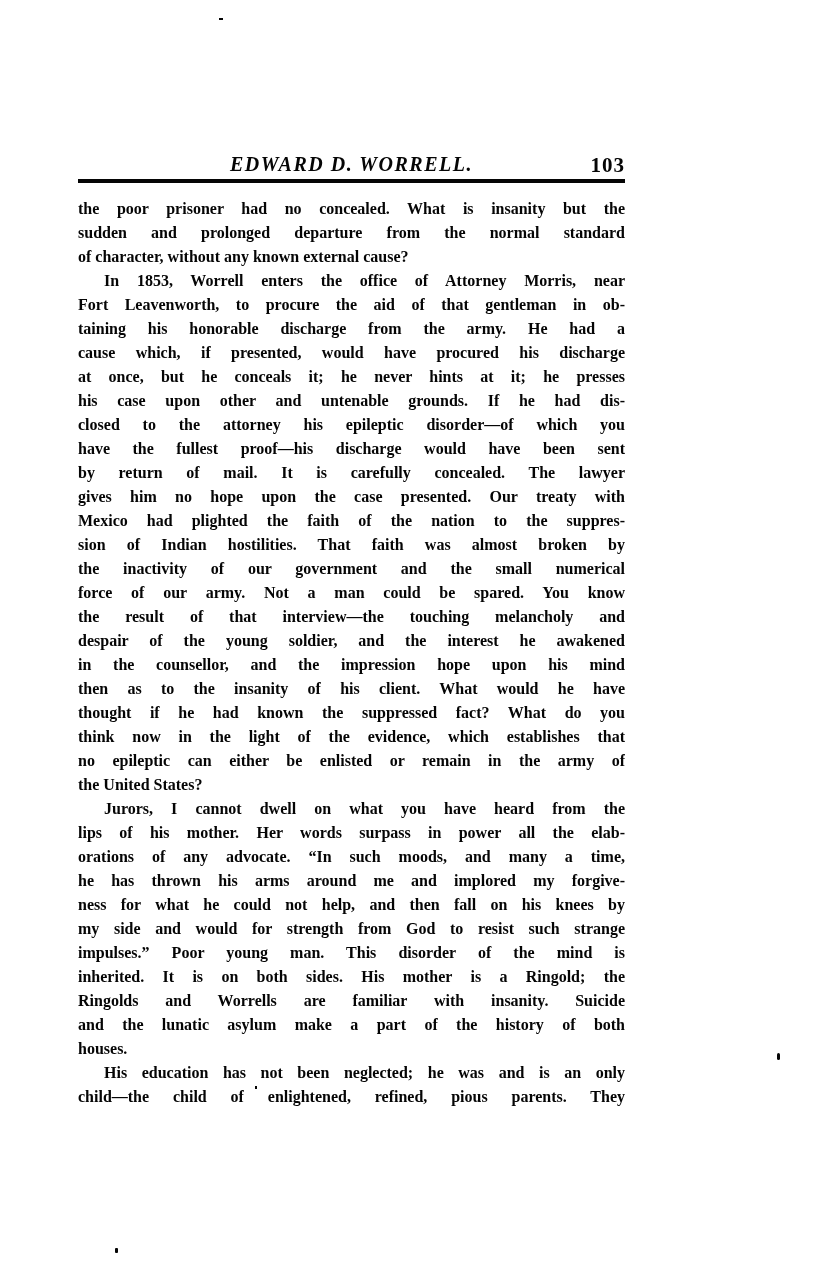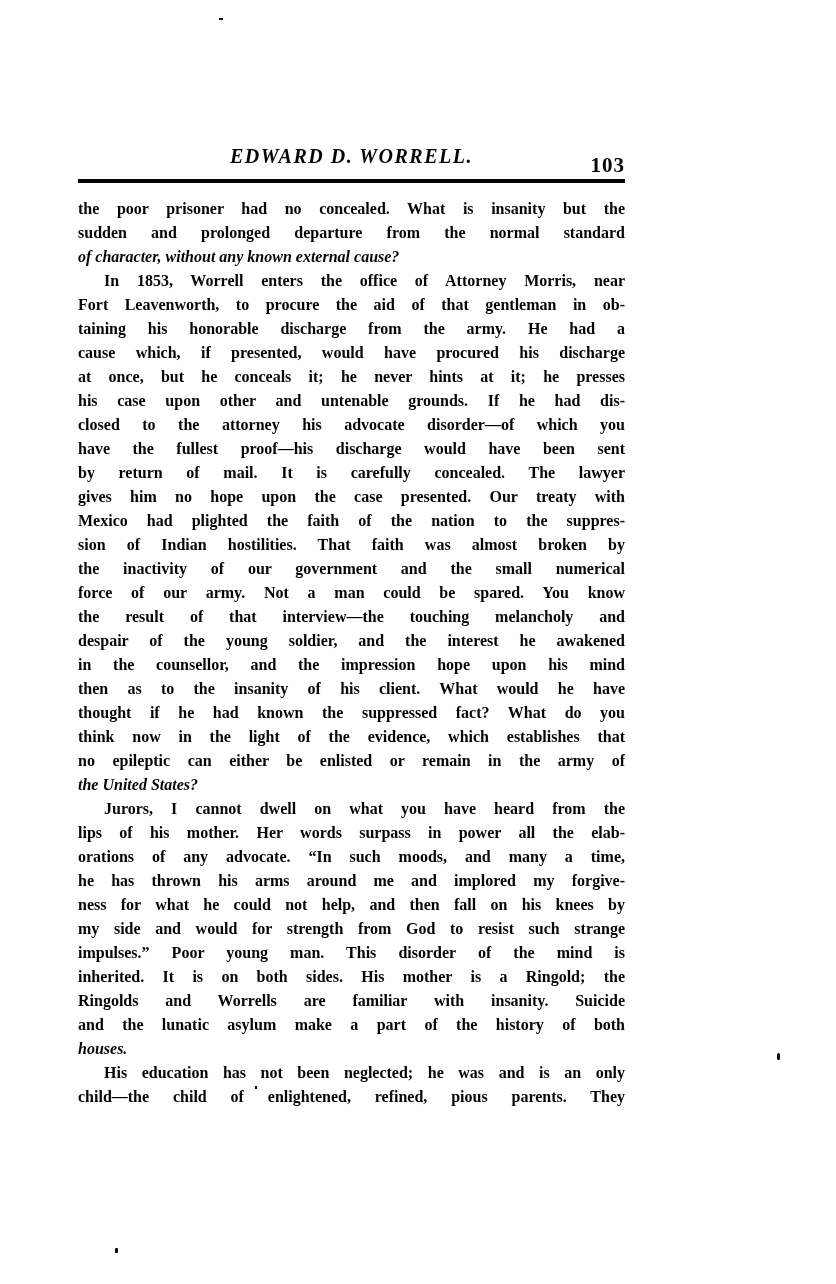--- a/index.html
+++ b/index.html
@@ -7,41 +7,41 @@
     position:relative;
     width:836px;height:1284px;
     background:var(--paper,#ffffff);
     color:var(--ink,#050505);
     font-family:"Liberation Serif","DejaVu Serif",serif;
     overflow:hidden;
   }
   .content{position:absolute;left:78px;top:148px;width:547px;}
   .header{position:relative;height:26px;}
   .title{
-    position:absolute;left:0;right:0;bottom:8px;
+    position:absolute;left:0;right:0;bottom:0;
     text-align:center;
     font-style:italic;font-weight:700;
     font-size:20px;line-height:1;letter-spacing:1.5px;
     white-space:nowrap;
   }
   .pagenum{
     position:absolute;right:0;bottom:-2px;
     font-weight:700;font-size:21px;line-height:1;letter-spacing:1px;
   }
   .rule{margin-top:5px;height:3.5px;background:var(--ink,#050505);}
   .body{margin-top:14px;}
   .line{
     font-size:16px;font-weight:700;
     line-height:24px;height:24px;
     text-align:justify;text-align-last:justify;
     -moz-text-align-last:justify;
     overflow:hidden;
   }
   .line.indent{padding-left:26px;}
-  .line.last{text-align:center;text-align-last:left;font-style:italic;-moz-text-align-last:left;}
+  .line.last{text-align:center;text-align-last:left;-moz-text-align-last:left;}
   .speck{position:absolute;background:var(--ink,#050505);}
   .s1{left:219px;top:18px;width:4px;height:2px;}
   .s2{left:777px;top:1053px;width:3px;height:7px;border-radius:1.5px;}
   .s3{left:115px;top:1248px;width:3px;height:5px;border-radius:1px;}
   .s4{left:255px;top:1086px;width:2px;height:3px;}
 </style>
 </head>
 <body>
 
 <div class="page">
@@ -59,21 +59,21 @@
     <div class="body">
         <div class="line">the poor prisoner had no concealed. What is insanity but the</div>
         <div class="line">sudden and prolonged departure from the normal standard</div>
         <div class="line last">of character, without any known external cause?</div>
         <div class="line indent">In 1853, Worrell enters the office of Attorney Morris, near</div>
         <div class="line">Fort Leavenworth, to procure the aid of that gentleman in ob-</div>
         <div class="line">taining his honorable discharge from the army. He had a</div>
         <div class="line">cause which, if presented, would have procured his discharge</div>
         <div class="line">at once, but he conceals it; he never hints at it; he presses</div>
         <div class="line">his case upon other and untenable grounds. If he had dis-</div>
-        <div class="line">closed to the attorney his advocate disorder—of which you</div>
+        <div class="line">closed to the attorney his epileptic disorder—of which you</div>
         <div class="line">have the fullest proof—his discharge would have been sent</div>
         <div class="line">by return of mail. It is carefully concealed. The lawyer</div>
         <div class="line">gives him no hope upon the case presented. Our treaty with</div>
         <div class="line">Mexico had plighted the faith of the nation to the suppres-</div>
         <div class="line">sion of Indian hostilities. That faith was almost broken by</div>
         <div class="line">the inactivity of our government and the small numerical</div>
         <div class="line">force of our army. Not a man could be spared. You know</div>
         <div class="line">the result of that interview—the touching melancholy and</div>
         <div class="line">despair of the young soldier, and the interest he awakened</div>
         <div class="line">in the counsellor, and the impression hope upon his mind</div>

